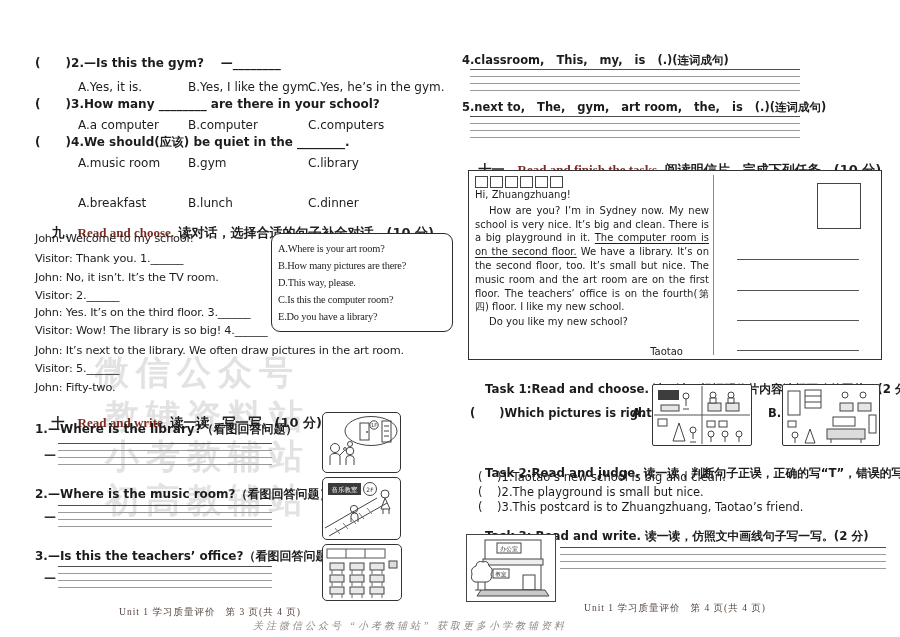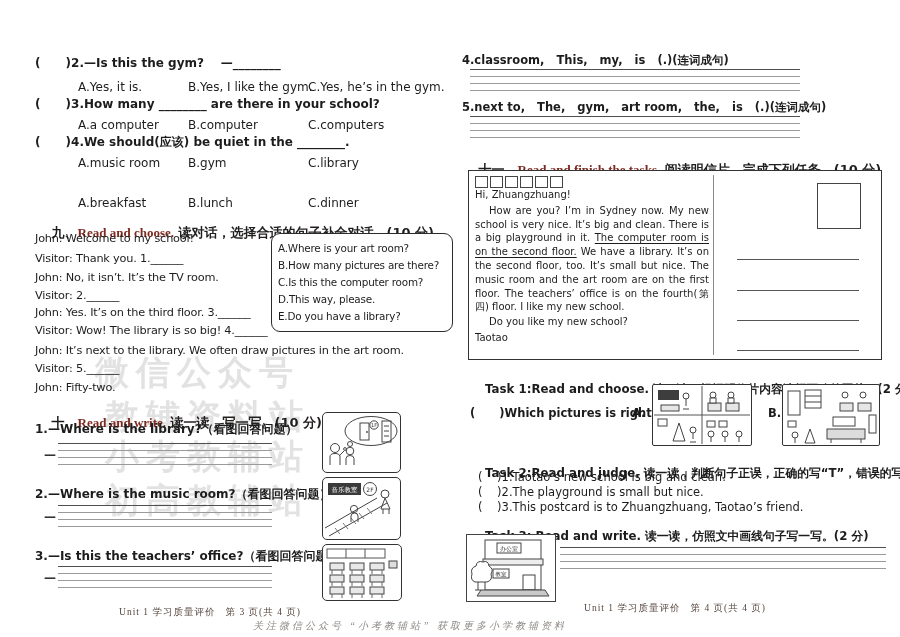--- a/index.html
+++ b/index.html
@@ -9,21 +9,21 @@
   
   .stem{font-size:12px;font-weight:700;white-space:pre;}
   .stem2{font-size:11.5px;font-weight:700;white-space:pre;}
   .opt{display:inline-block;font-size:12px;font-weight:400;white-space:pre;}
   .oA{width:110px;} .oB{width:120px;}
   .sec{font-size:13px;white-space:pre;}
   .sec .n{font-weight:700;}
   .sec .en{font-family:"Liberation Serif",serif;font-weight:700;color:#7d2a22;}
   .sec .zh{font-weight:700;color:#211f1e;}
   .dlg{font-size:11.3px;font-weight:500;letter-spacing:-.2px;white-space:pre;}
-  .chbox{border:1.5px solid #2b2b2b;border-radius:9px;padding:6px 6px;background:#fff;}
+  .chbox{border:1.5px solid #2b2b2b;border-radius:9px;padding:6px 6px;background:#fff;font-family:Liberation Serif, serif;}
   .chbox div{font-size:10.4px;font-weight:500;line-height:17px;white-space:pre;letter-spacing:-.2px;}
   .grid4 i{display:block;height:6px;border-top:1px solid #9a9a9a;}
   .grid4 i:first-child{border-top-color:#4f4f4f;border-top-width:1.2px;}
   .dash{font-size:12px;font-weight:700;color:#333;}
   .pic{border:1.5px solid #333;border-radius:5px;background:#fff;text-align:center;}
   .task{font-size:11.8px;white-space:pre;}
   .task .en{font-weight:700;}
   .task .zh{font-weight:700;}
   .t2item{font-size:11.5px;font-weight:400;white-space:pre;}
   .footer{font-family:"Liberation Serif",serif;font-size:9.5px;color:#574740;letter-spacing:1px;
@@ -34,21 +34,21 @@
   
   .pc{border:1.5px solid #333;background:#fff;}
   .pc-div{position:absolute;left:244px;top:4px;bottom:4px;width:1px;background:#8a8a8a;}
   .pcbox{display:inline-block;width:11px;height:10px;border:1.2px solid #444;margin-right:2px;vertical-align:top;}
   .stamp{position:absolute;border:1.2px solid #444;background:#fff;}
   .addr{position:absolute;height:0;border-top:1.2px solid #555;}
   .letter{font-size:10px;font-weight:400;line-height:13.8px;}
   .letter .para{text-align:justify;text-indent:14px;margin-top:2px;}
   .letter .ul{text-decoration:underline;text-underline-offset:2px;}
   .letter .closing{text-indent:14px;margin-top:1px;}
-  .letter .sig{padding-right:26px;margin-top:2px;}
+  .letter .sig{text-align:right;padding-right:26px;margin-top:16px;}
   svg text{font-family:"DejaVu Sans",sans-serif;}
 </style>
 </head>
 <body>
 
 <div class="sheet">
 
   <div class="abs wm" style="left:95px;top:350px">微信公众号</div>
   <div class="abs wm" style="left:105px;top:394px">教辅资料站</div>
   <div class="abs wm" style="left:105px;top:434px">小考教辅站</div>
@@ -79,22 +79,22 @@
   <div class="abs dlg" style="left:35px;top:289px">Visitor: 2.______</div>
   <div class="abs dlg" style="left:35px;top:306px">John: Yes. It’s on the third floor. 3.______</div>
   <div class="abs dlg" style="left:35px;top:324px">Visitor: Wow! The library is so big! 4.______</div>
   <div class="abs dlg" style="left:35px;top:344px">John: It’s next to the library. We often draw pictures in the art room.</div>
   <div class="abs dlg" style="left:35px;top:362px">Visitor: 5.______</div>
   <div class="abs dlg" style="left:35px;top:381px">John: Fifty-two.</div>
 
   <div class="abs chbox" style="left:271px;top:233px;width:168px">
     <div>A.Where is your art room?</div>
     <div>B.How many pictures are there?</div>
+    <div>D.This way, please.</div>
     <div>C.Is this the computer room?</div>
-    <div>D.This way, please.</div>
     <div>E.Do you have a library?</div>
   </div>
 
   <div class="abs sec" style="left:35px;top:399px">
     <span class="n">十、</span><span class="en">Read and write.</span><span class="zh"> 读一读，写一写。(10 分)</span>
   </div>
 
   <div class="abs stem" style="left:35px;top:421px">1.—Where is the library?（看图回答问题）</div>
   <div class="abs dash" style="left:44px;top:448px">—</div>
   <div class="abs grid4" style="left:58px;top:443px;width:214px">

